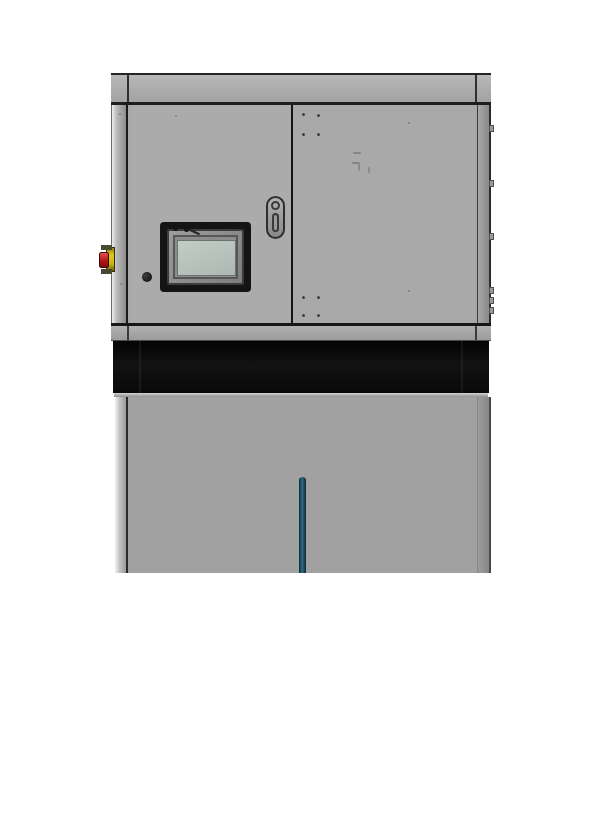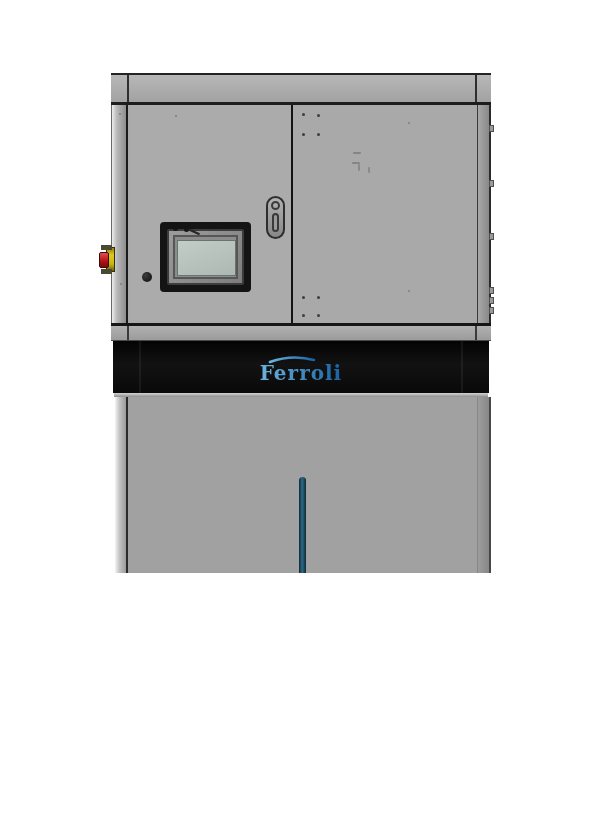--- a/index.html
+++ b/index.html
@@ -160,32 +160,20 @@
 
     <div class="mid-rail">
       <div class="vline" style="left:16px"></div>
       <div class="vline" style="left:364px"></div>
     </div>
 
     <div class="brand-band">
       <div class="band-hl" style="left:26px"></div>
       <div class="band-hl" style="left:348px"></div>
     </div>
-    <div class="logo-wrap">
-      <svg width="110" height="34" viewBox="0 0 110 34">
-        <defs>
-          <linearGradient id="lg" x1="0" y1="0" x2="1" y2="0">
-            <stop offset="0" stop-color="#6db3e0"></stop>
-            <stop offset="1" stop-color="#1862a0"></stop>
-          </linearGradient>
-        </defs>
-        <path d="M24,9 Q46,1 68,7" fill="none" stroke="url(#lg)" stroke-width="2.6" stroke-linecap="round"></path>
-        <text x="55" y="27" text-anchor="middle" font-family="DejaVu Serif, serif" font-weight="bold" font-size="20" letter-spacing="1" fill="url(#lg)">Ferroli</text>
-      </svg>
-    </div>
 
     <div class="band-sep"></div>
 
     <div class="lower-panel">
       <div class="left-strip2"></div>
       <div class="inner-vline2"></div>
       <div class="right-strip2"></div>
       <div class="groove"></div>
     </div>
 

